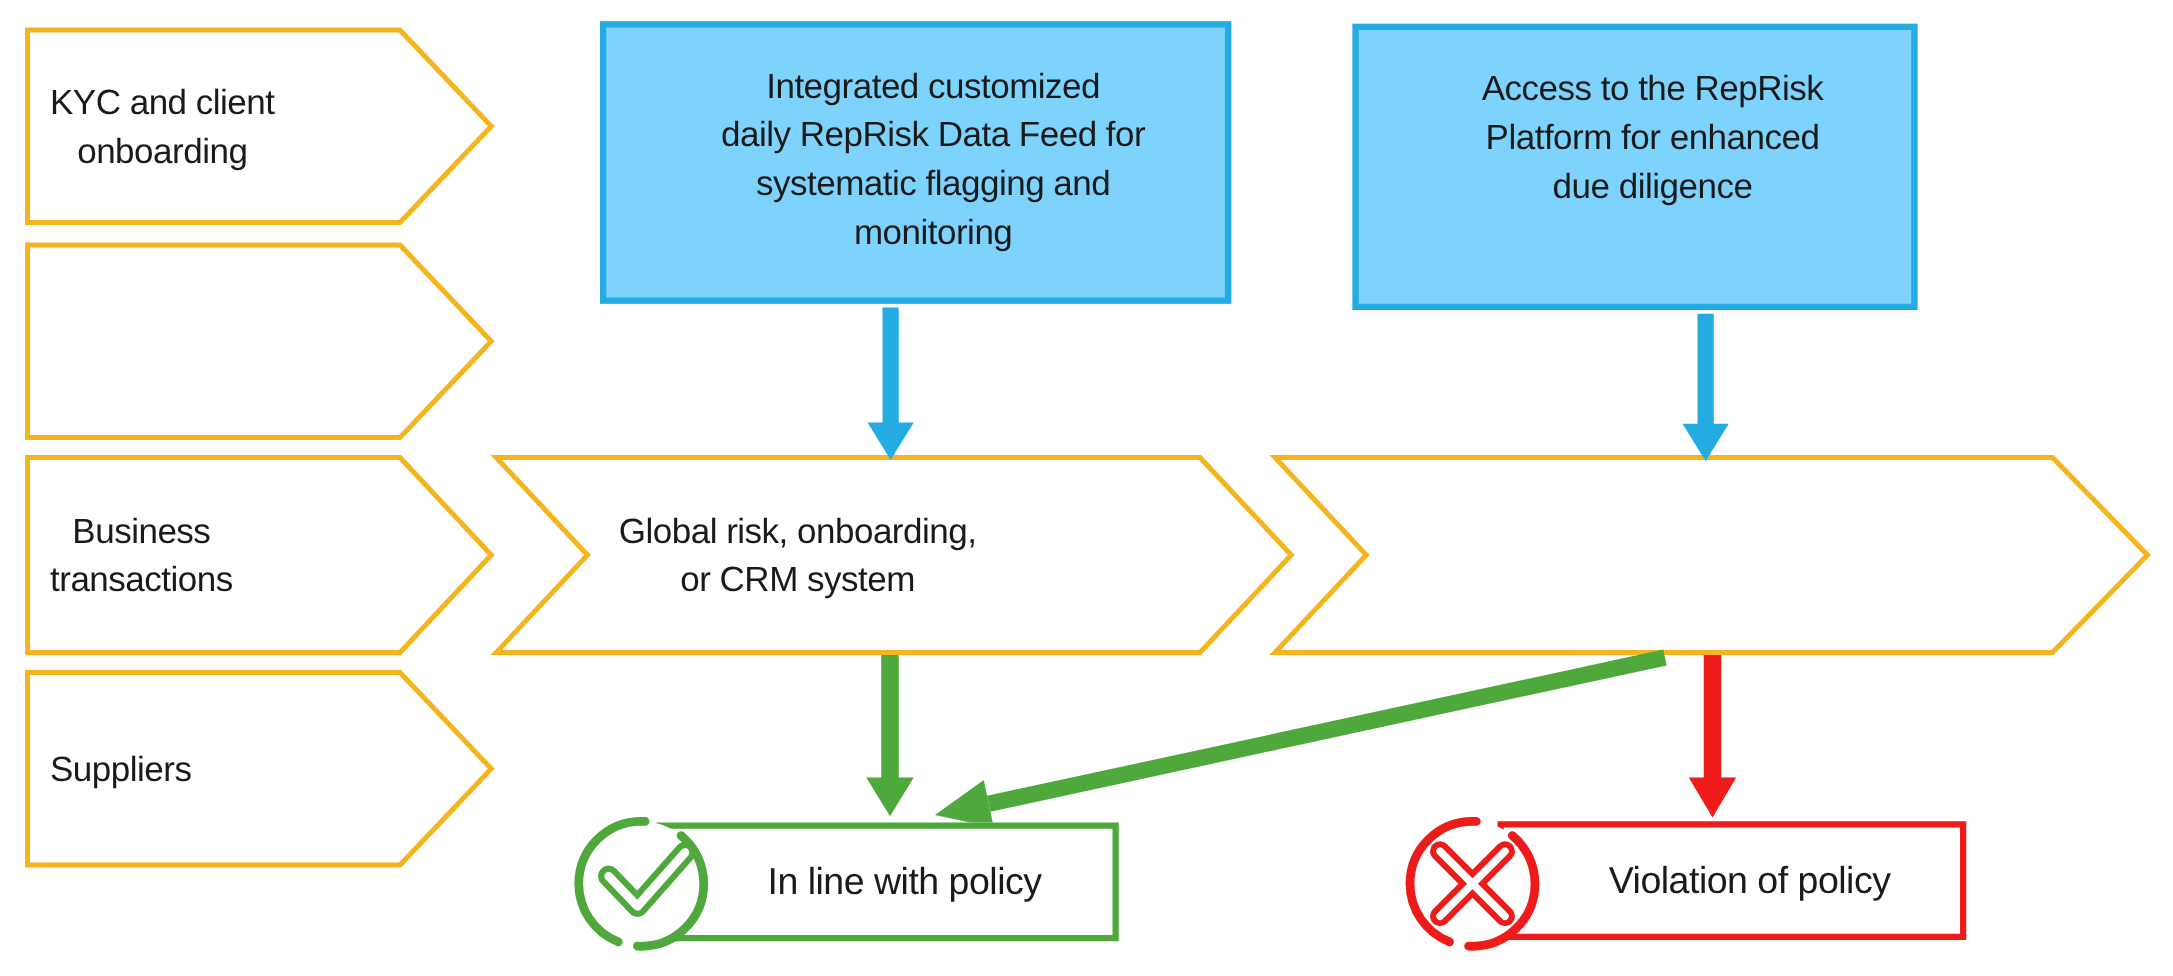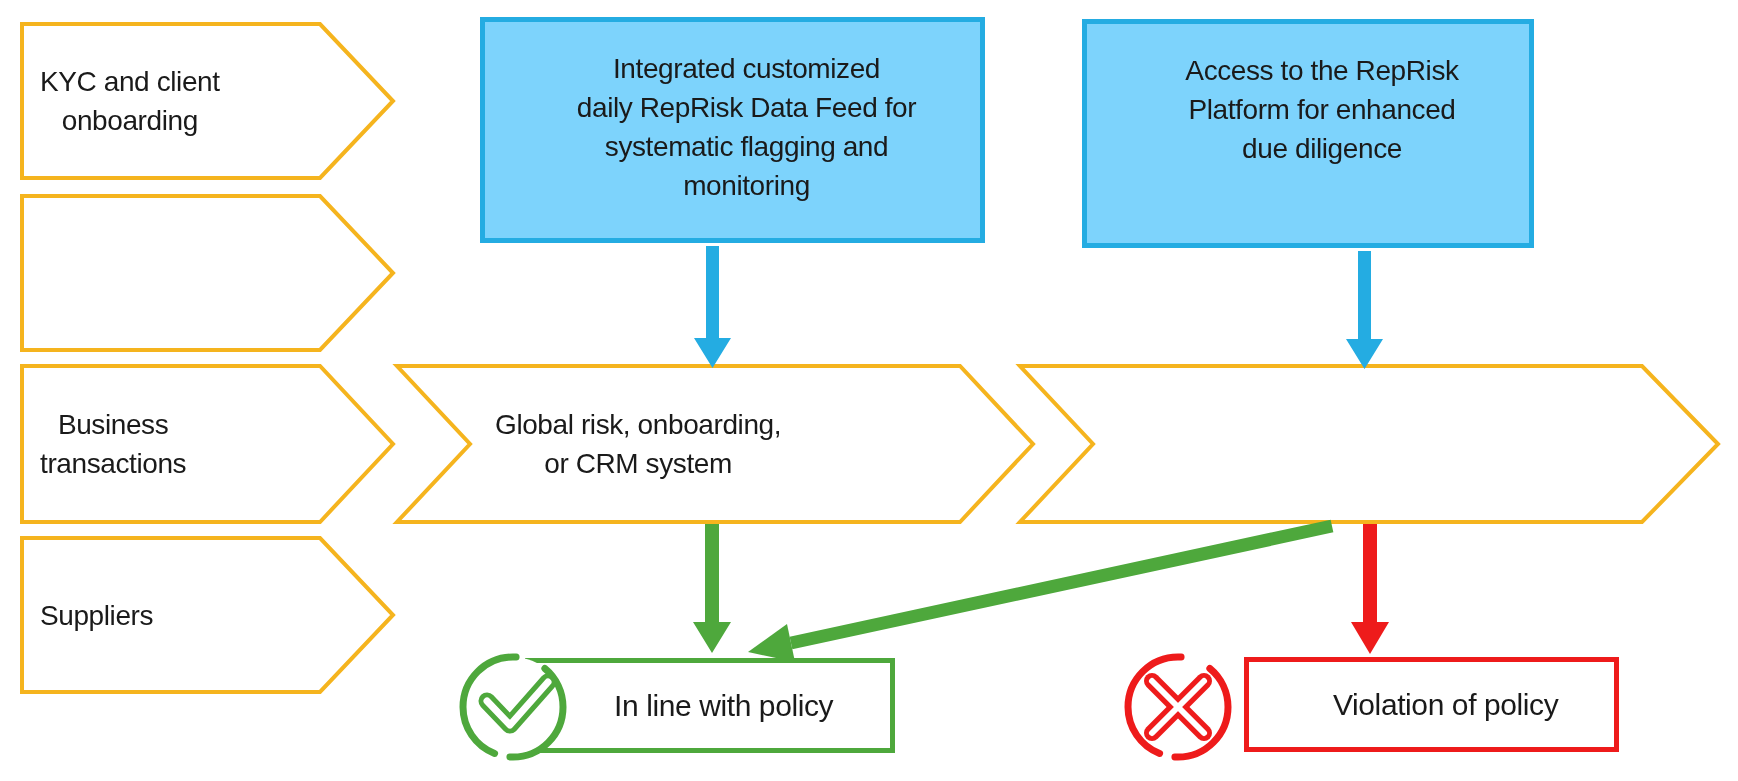--- a/index.html
+++ b/index.html
@@ -90,21 +90,21 @@
   </div>
   <div class="cyanbox" style="left:1082px;top:19px;width:452px;height:229px;">
     <div class="boxtext">Access to the RepRisk
 Platform for enhanced
 due diligence</div>
   </div>
 
   <div class="outcome green" style="left:525px;top:658px;width:370px;height:95px;">
     <div class="boxtext">In line with policy</div>
   </div>
-  <div class="outcome red" style="left:1244px;top:657px;width:375px;height:95px;">
+  <div class="outcome red" style="left:1198px;top:657px;width:375px;height:95px;">
     <div class="boxtext">Violation of policy</div>
   </div>
 
   <svg class="icon green-ring" style="left:458px;top:650px;" width="116" height="116" viewBox="0 0 116 116">
     <circle class="ring" cx="55" cy="57" r="50" pathLength="100" stroke-dasharray="40 5 45 10" stroke-dashoffset="14"></circle>
     <path class="mark-outer" d="M29 51 L52 75 L90 32" stroke="var(--green)" stroke-width="17"></path>
     <path class="mark-inner" d="M29 51 L52 75 L90 32" stroke-width="7"></path>
   </svg>
 
   <svg class="icon red-ring" style="left:1124px;top:650px;" width="116" height="116" viewBox="0 0 116 116">

